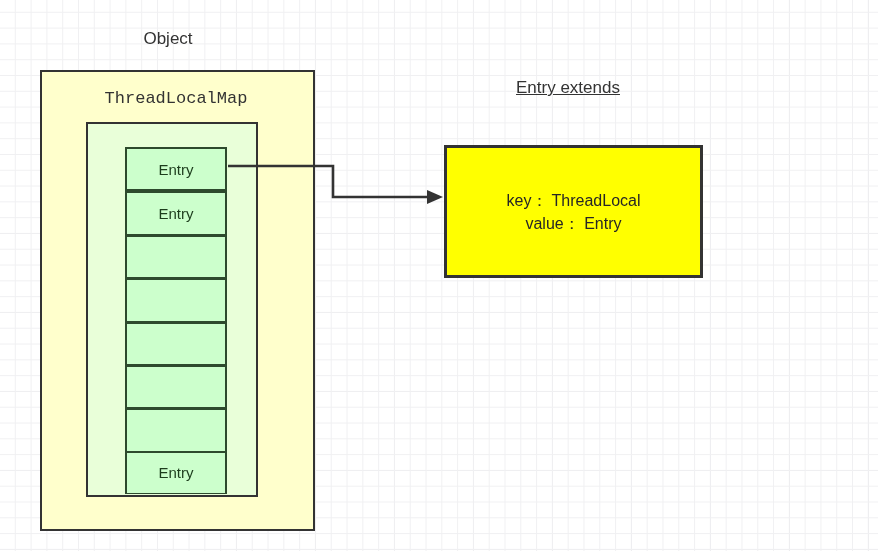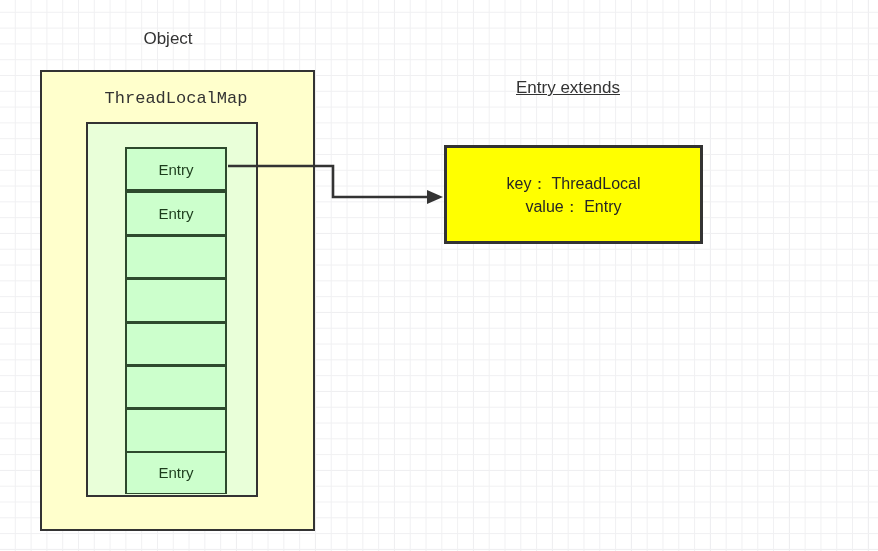--- a/index.html
+++ b/index.html
@@ -92,21 +92,21 @@
     top: 76px;
     width: 340px;
     line-height: 23px;
     text-decoration: underline;
   }
 
   #kv-box {
     left: 444px;
     top: 145px;
     width: 259px;
-    height: 99px;
+    height: 133px;
     background: #ffff00;
     border: 3px solid #333333;
     display: flex;
     flex-direction: column;
     align-items: center;
     justify-content: center;
   }
   .kv-line {
     color: #262626;
     font-size: 16px;

